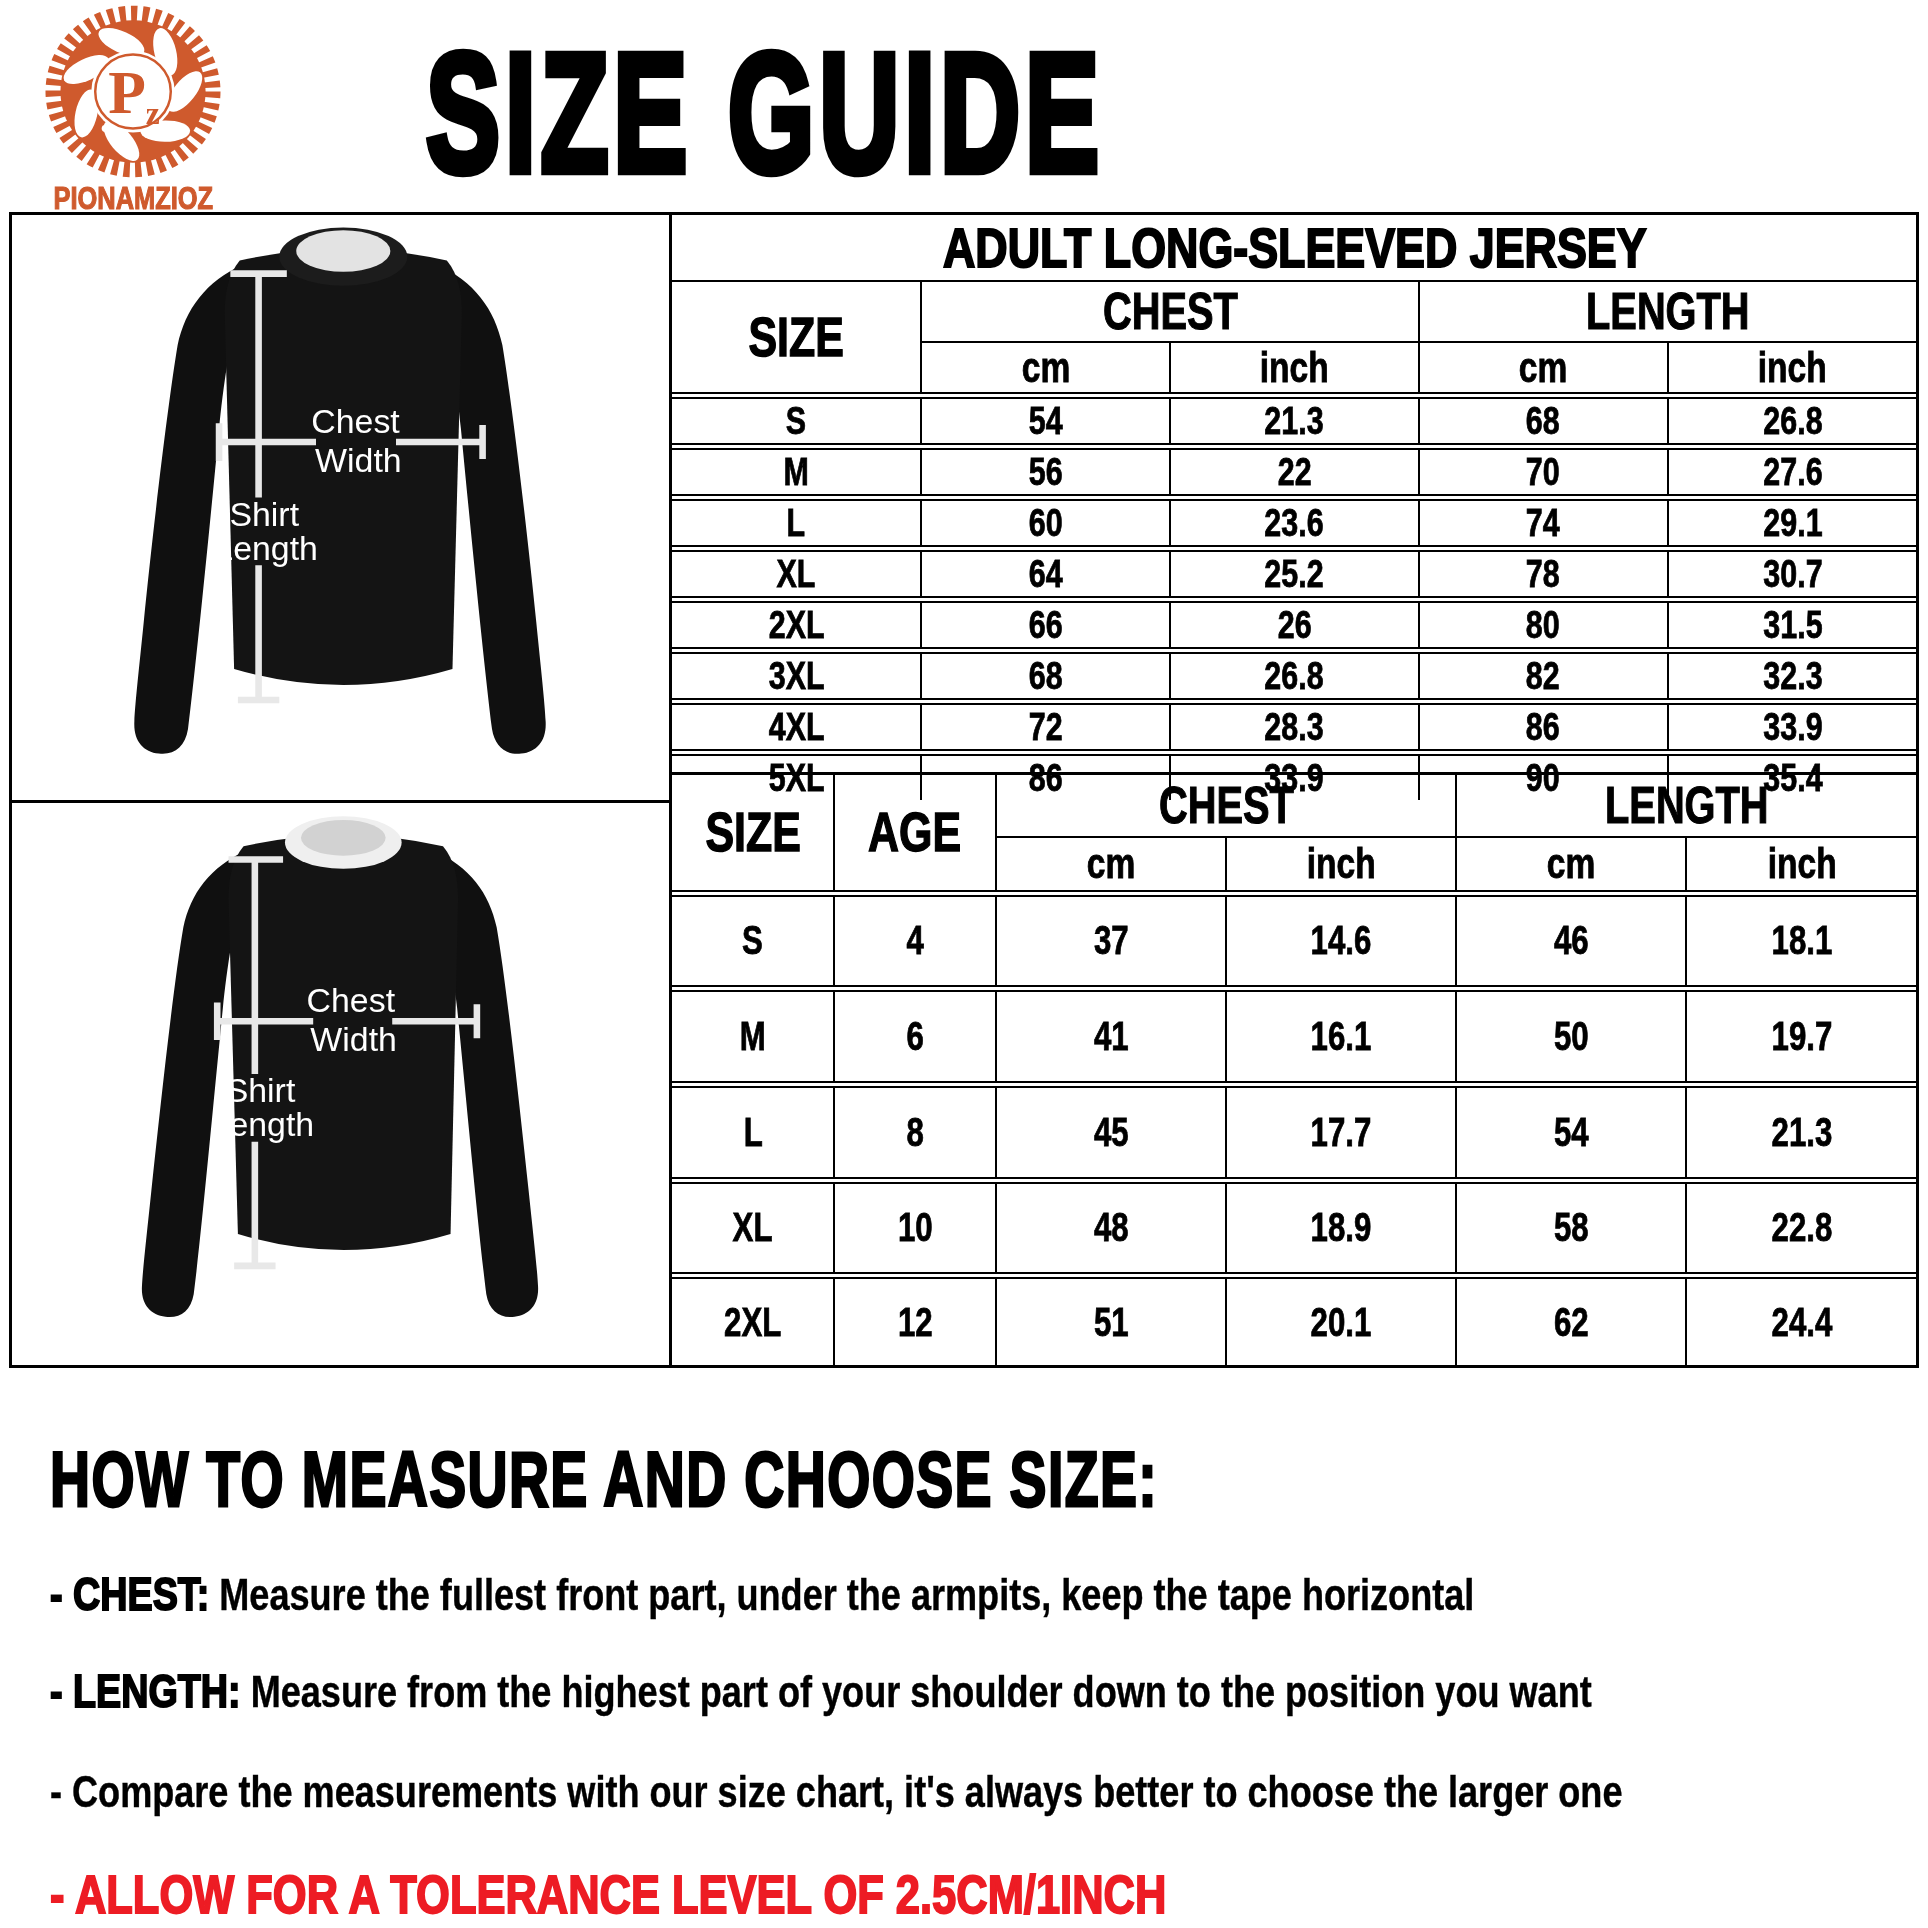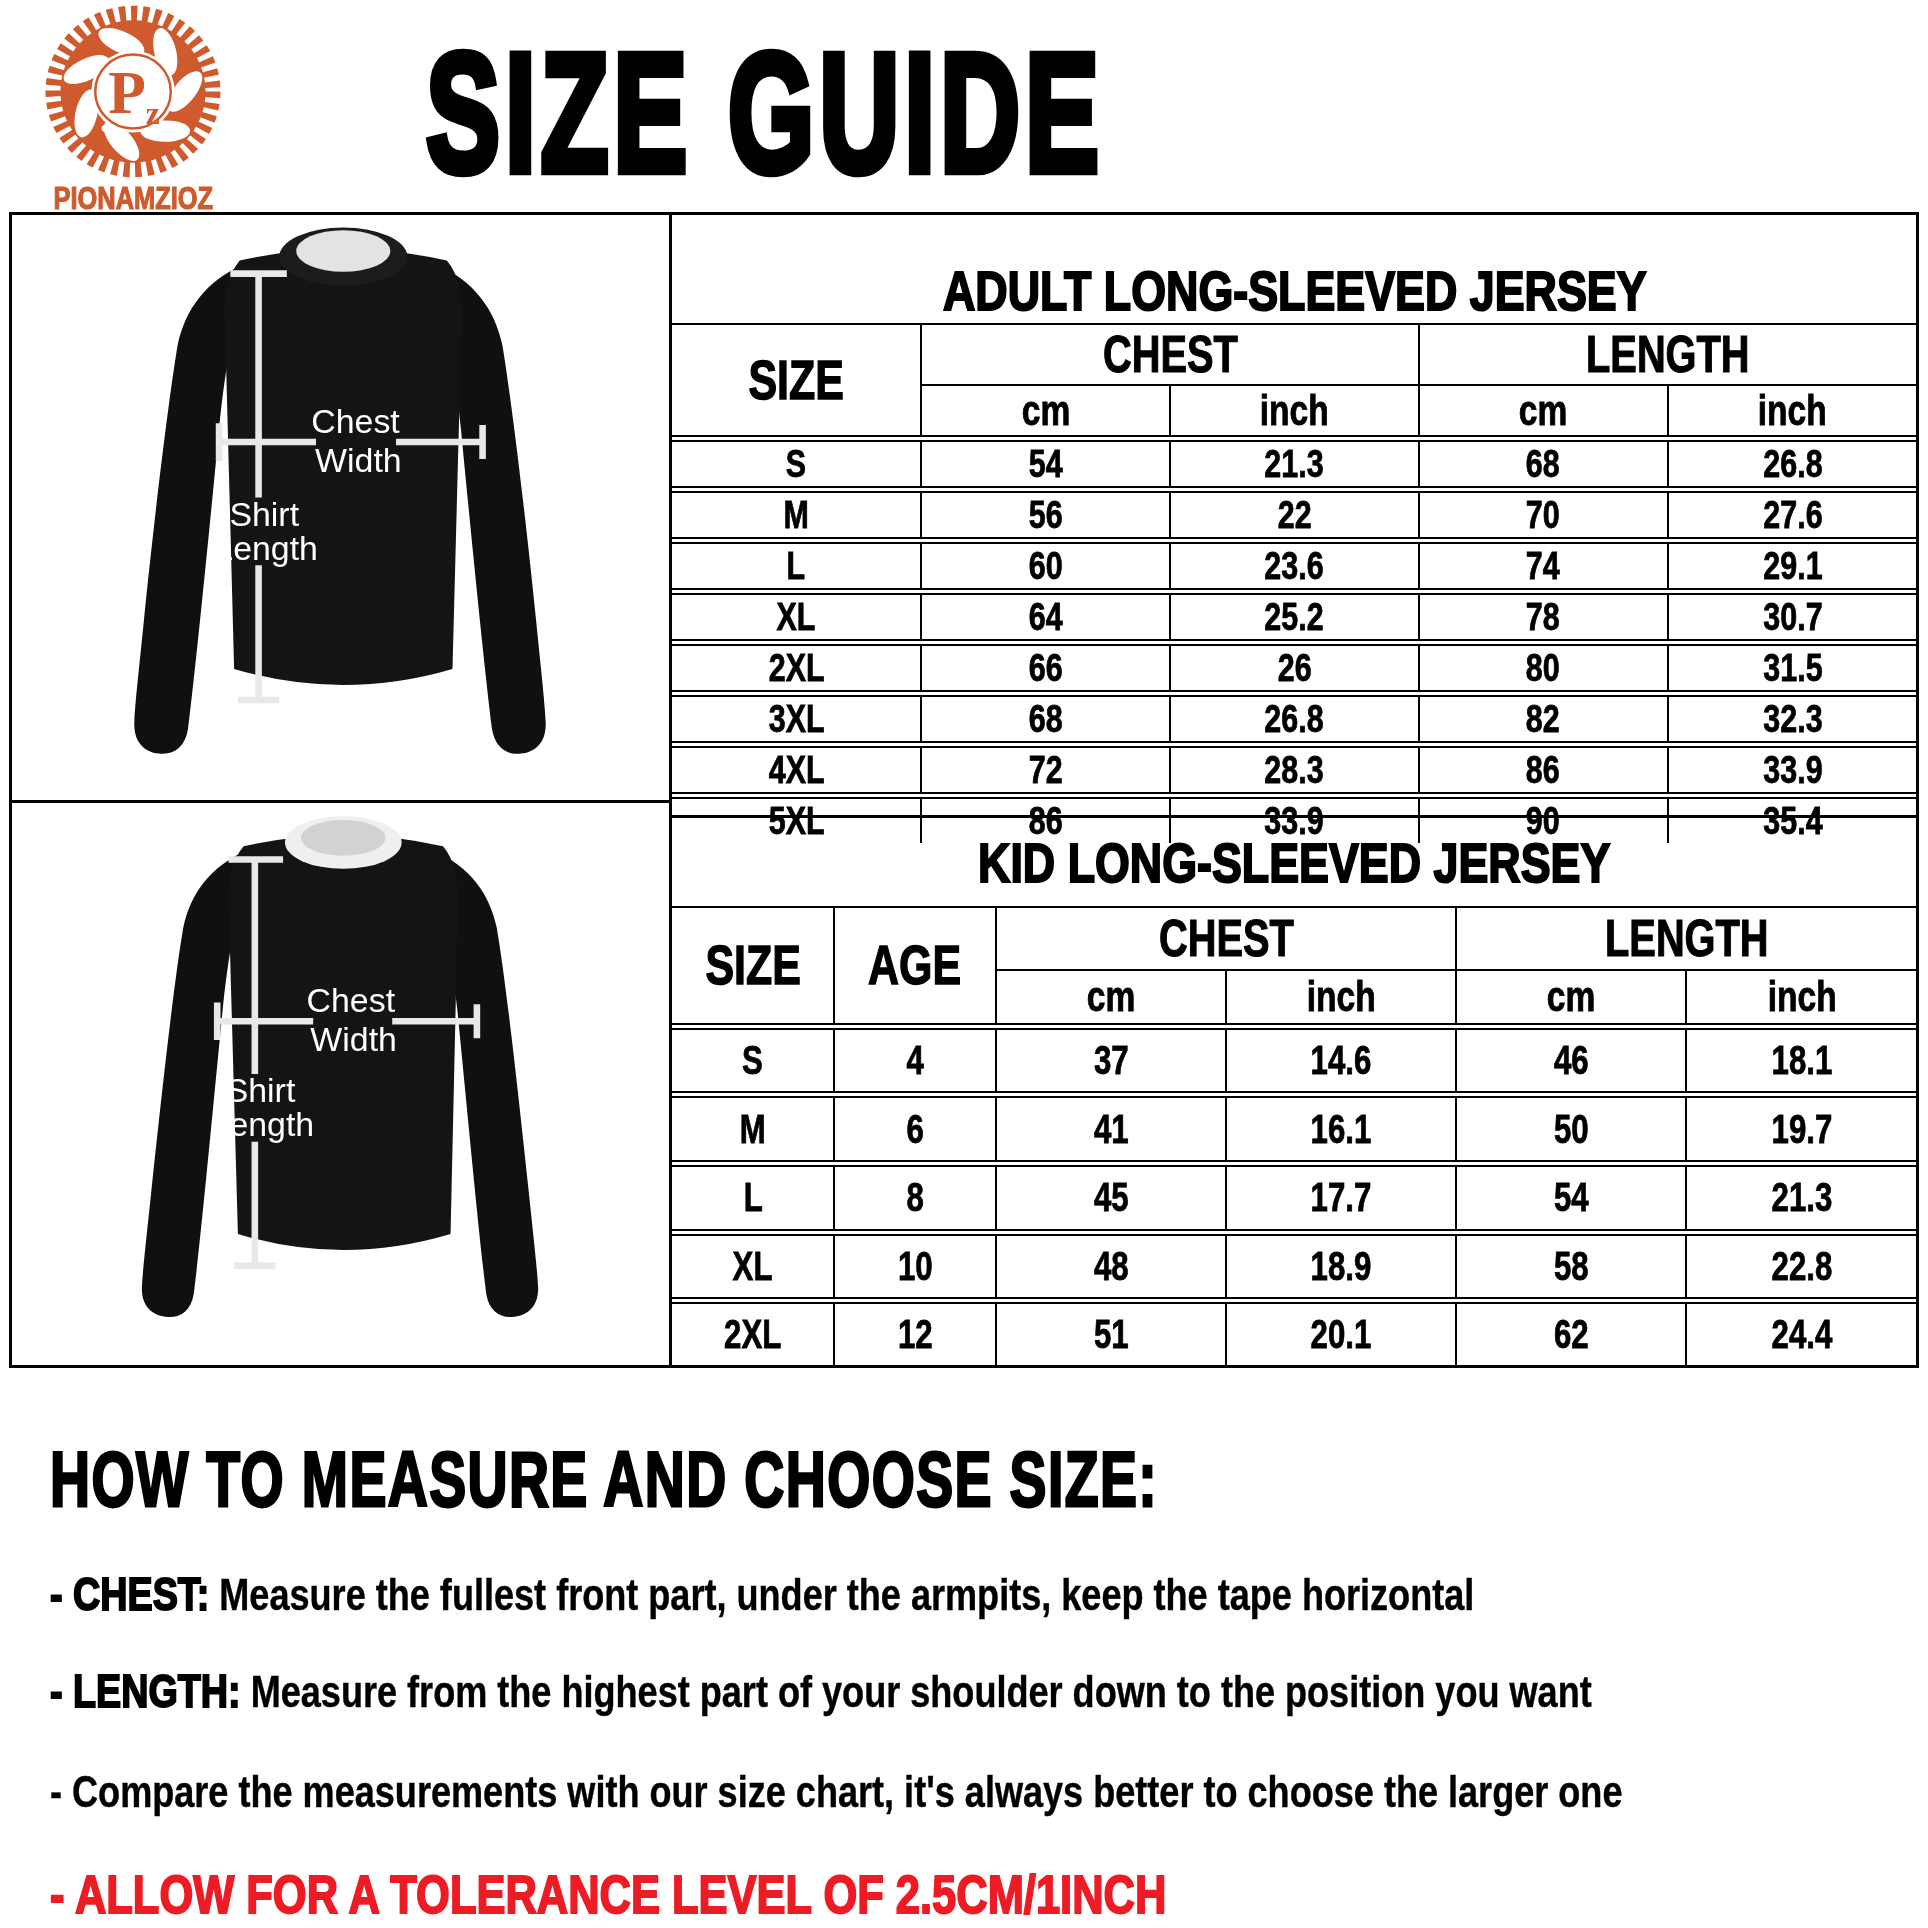--- a/index.html
+++ b/index.html
@@ -30,21 +30,21 @@
     border:3.8px solid #000; display:flex;
   }
   .left-col { width:660px; border-right:3.8px solid #000; display:flex; flex-direction:column; }
   .fig { position:relative; overflow:hidden; }
   .fig-adult { height:588px; border-bottom:3.8px solid #000; }
   .fig-kid { flex:1; }
   .fig svg { display:block; }
 
   .right-col { flex:1; display:flex; flex-direction:column; min-width:0; }
   .tbl-block { display:flex; flex-direction:column; }
-  .tbl-block.adult { height:560px; border-bottom:3.8px solid #000;margin-top:43px; }
+  .tbl-block.adult { height:560px; border-bottom:3.8px solid #000; }
   .tbl-block.kid { flex:1; }
   .tbl-title {
     border-bottom:2.8px solid #000; display:flex; align-items:center; justify-content:center;
   }
   .adult .tbl-title { height:83px; }
   .kid .tbl-title { height:90px; }
   .tbl-title span {
     font-size:56px; font-weight:700; -webkit-text-stroke:2.1px #000; letter-spacing:0;
     display:inline-block; transform:scaleX(.8); transform-origin:50% 50%; white-space:nowrap;
   }
@@ -267,23 +267,20 @@
                 <td><span class="c">33.9</span></td>
                 <td><span class="c">90</span></td>
                 <td><span class="c">35.4</span></td>
               </tr>
             </tbody>
           </table>
         </div>
       </div>
 
       <div class="tbl-block kid">
-        <div class="tbl-title">
-          <span>KID LONG-SLEEVED JERSEY</span>
-        </div>
         <div class="tbl-wrap">
           <table>
             <colgroup>
                 <col style="width:13%">
                 <col style="width:13%">
                 <col style="width:18.5%">
                 <col style="width:18.5%">
                 <col style="width:18.5%">
                 <col style="width:18.5%">
               </colgroup>

